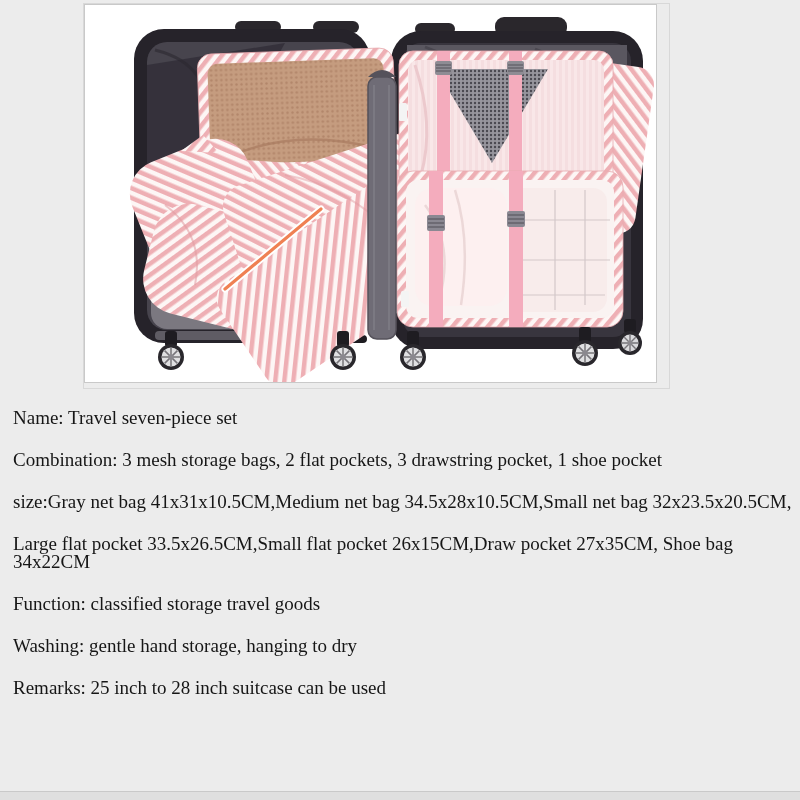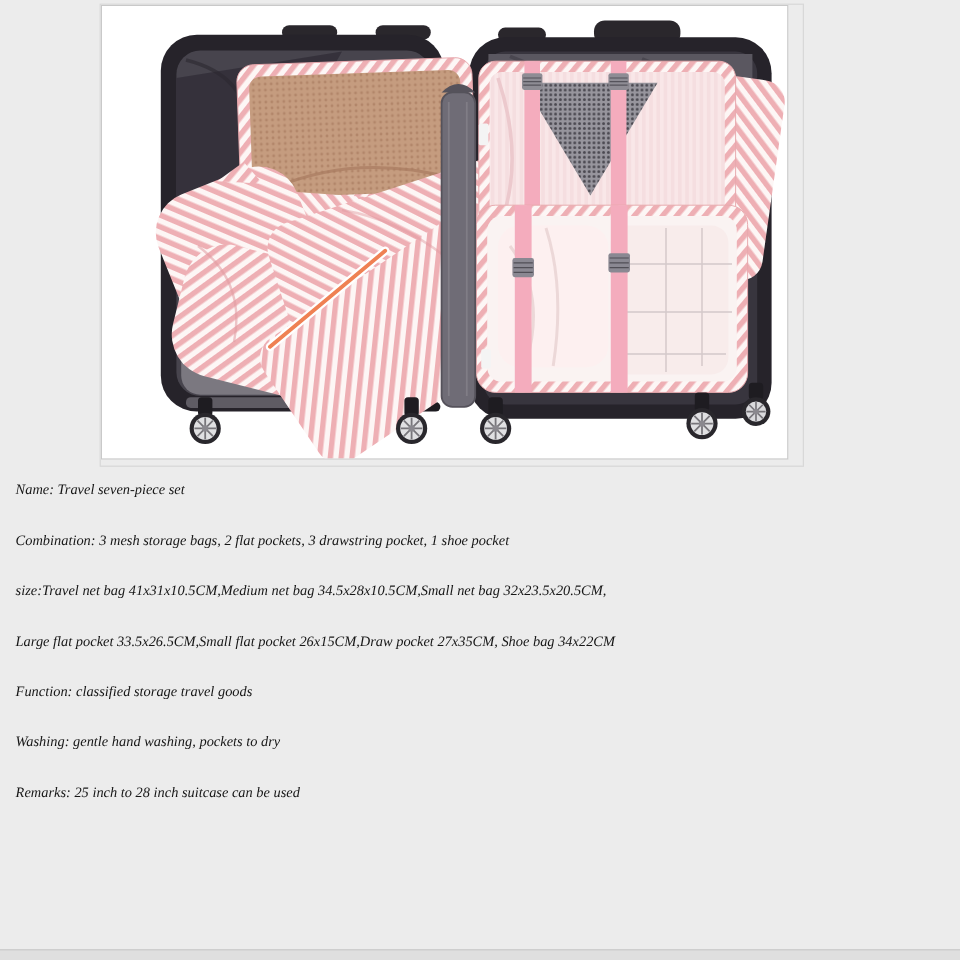--- a/index.html
+++ b/index.html
@@ -17,25 +17,24 @@
     position:absolute;left:0;top:0;width:571px;height:377px;
     background:#ffffff;border:1px solid #c9c9c9;overflow:hidden;
   }
   .photo-inner svg{display:block;}
   
   .details{
     position:absolute;left:0;top:399px;width:800px;
     color:#161616;
   }
   .details p{
-    margin:0 0 24px 13px;
-    font-size:12px;line-height:18px;
+    margin:10px 0 24px 13px;
+    font-size:19px;line-height:18px;
     white-space:pre-wrap;
     letter-spacing:0px;
-    font-style:italic;
   }
   .details p.tight{margin-bottom:16px;}
   .details p.tips{margin-left:8px;margin-bottom:0;}
   
   .bottom-strip{
     position:absolute;left:0;top:791px;width:800px;height:9px;
     background:#dfdfdf;border-top:1px solid #c9c9c9;box-sizing:border-box;
   }
 </style>
 </head>
@@ -208,20 +207,20 @@
           <circle r="2.4" fill="#8a888e"></circle>
         </g>
       </g>
     </svg>
   </div>
 </div>
 
 <div class="details">
   <p>Name: Travel seven-piece set</p>
   <p>Combination: 3 mesh storage bags, 2 flat pockets, 3 drawstring pocket, 1 shoe pocket</p>
-  <p>size:Travel net bag 41x31x10.5CM,Medium net bag 34.5x28x10.5CM,Small net bag 32x23.5x20.5CM,</p>
+  <p>size:Gray net bag 41x31x10.5CM,Medium net bag 34.5x28x10.5CM,Small net bag 32x23.5x20.5CM,</p>
   <p>Large flat pocket 33.5x26.5CM,Small flat pocket 26x15CM,Draw pocket 27x35CM, Shoe bag 34x22CM</p>
   <p>Function: classified storage travel goods</p>
-  <p>Washing: gentle hand washing, pockets to dry</p>
+  <p>Washing: gentle hand storage, hanging to dry</p>
   <p>Remarks: 25 inch to 28 inch suitcase can be used</p>
 </div>
 
 <div class="bottom-strip"></div>
 
 </body></html>

